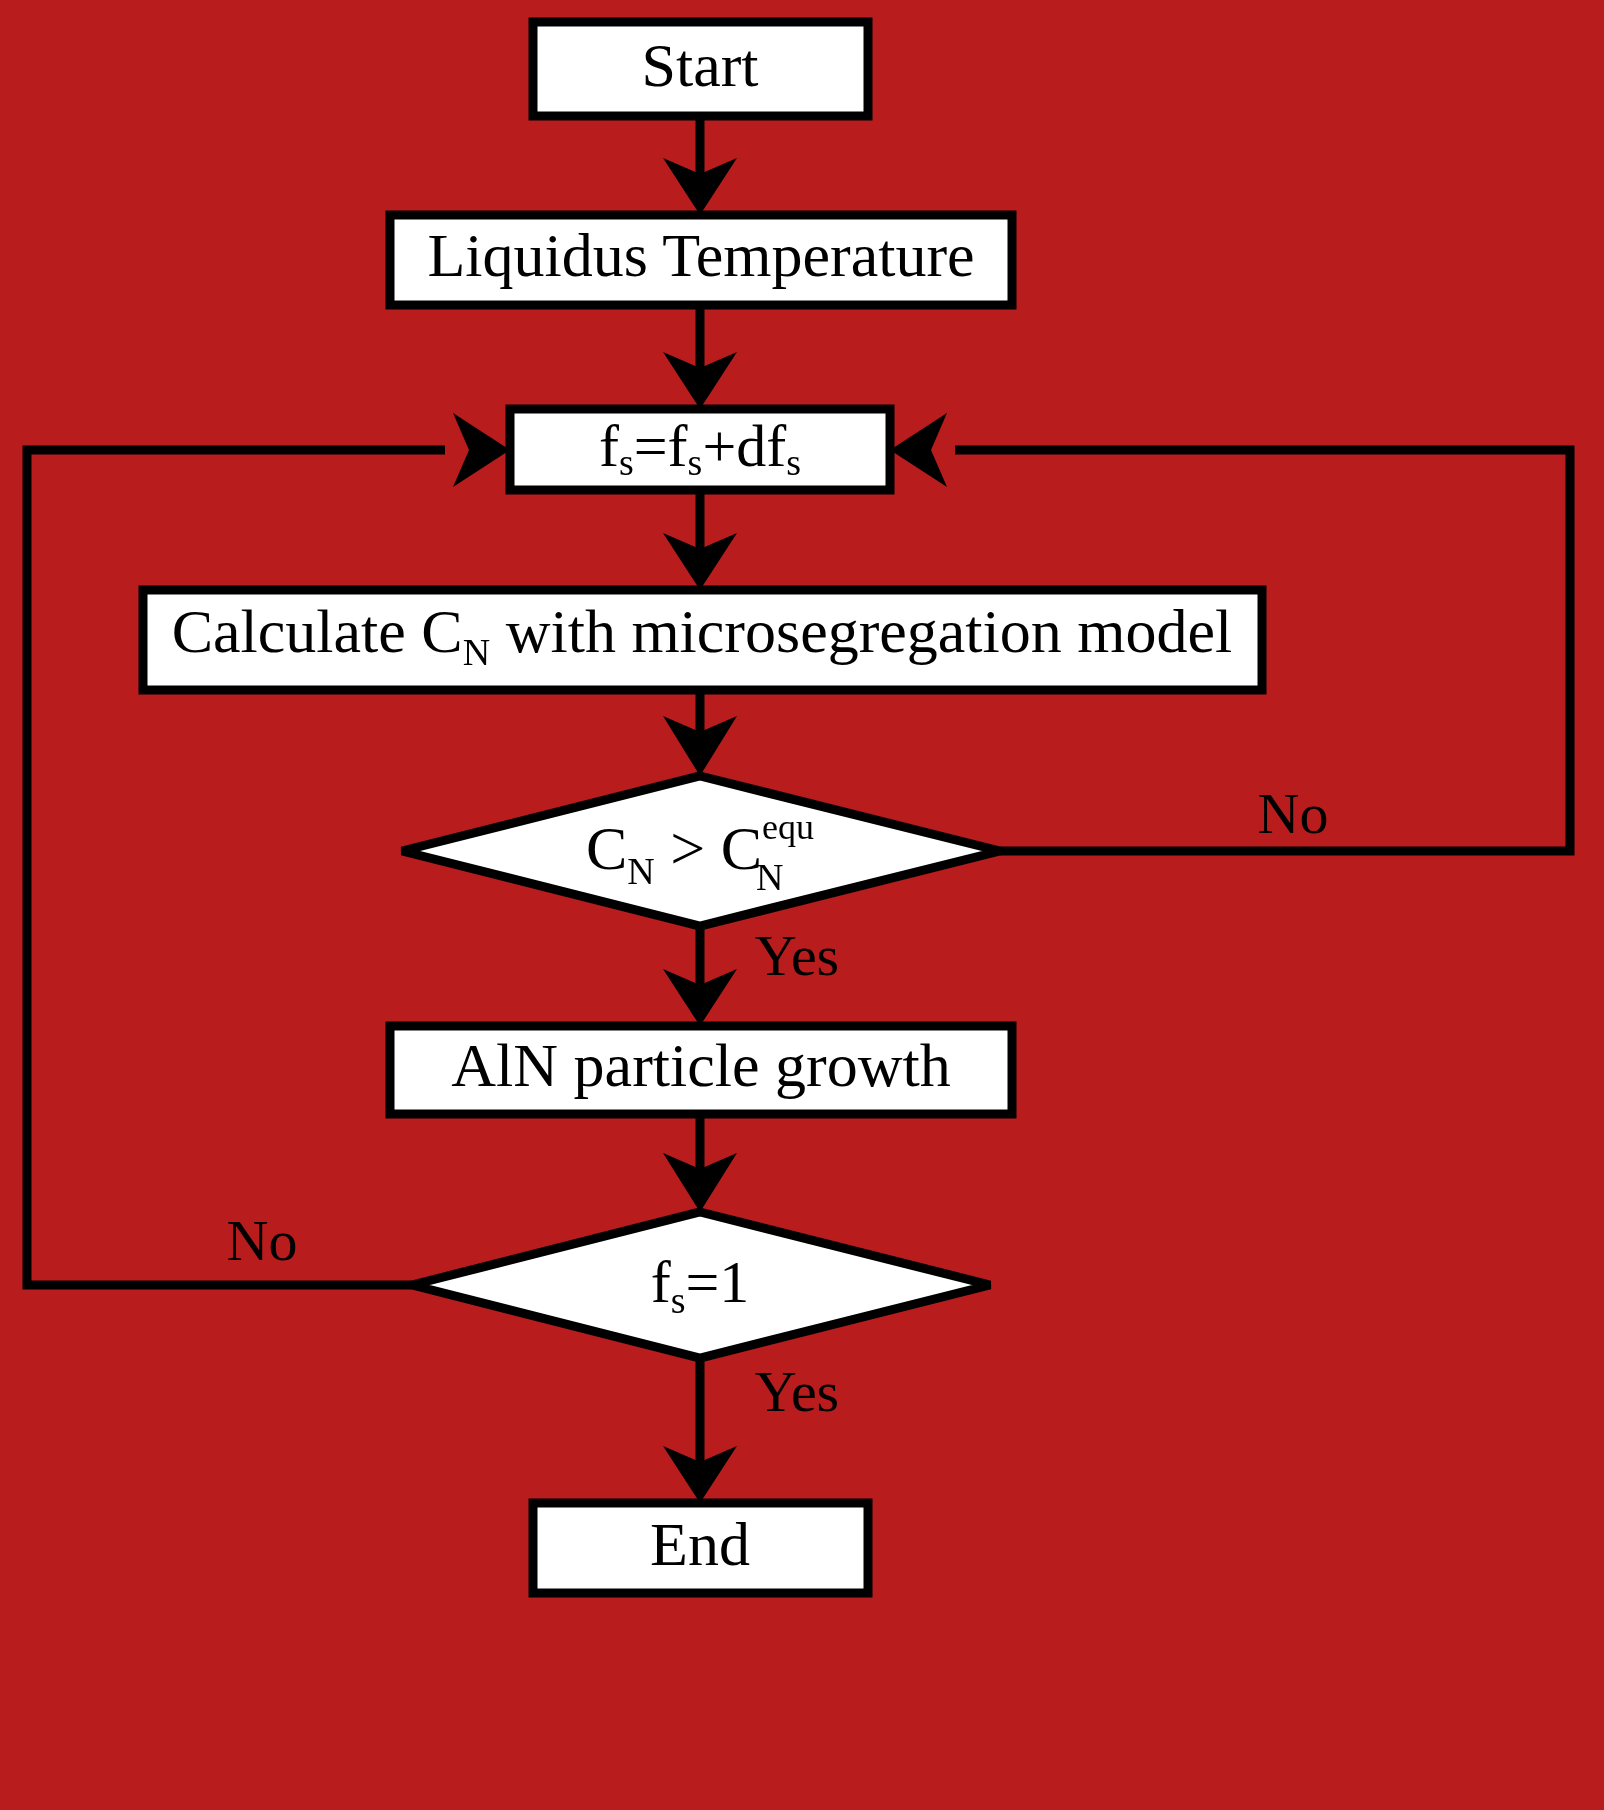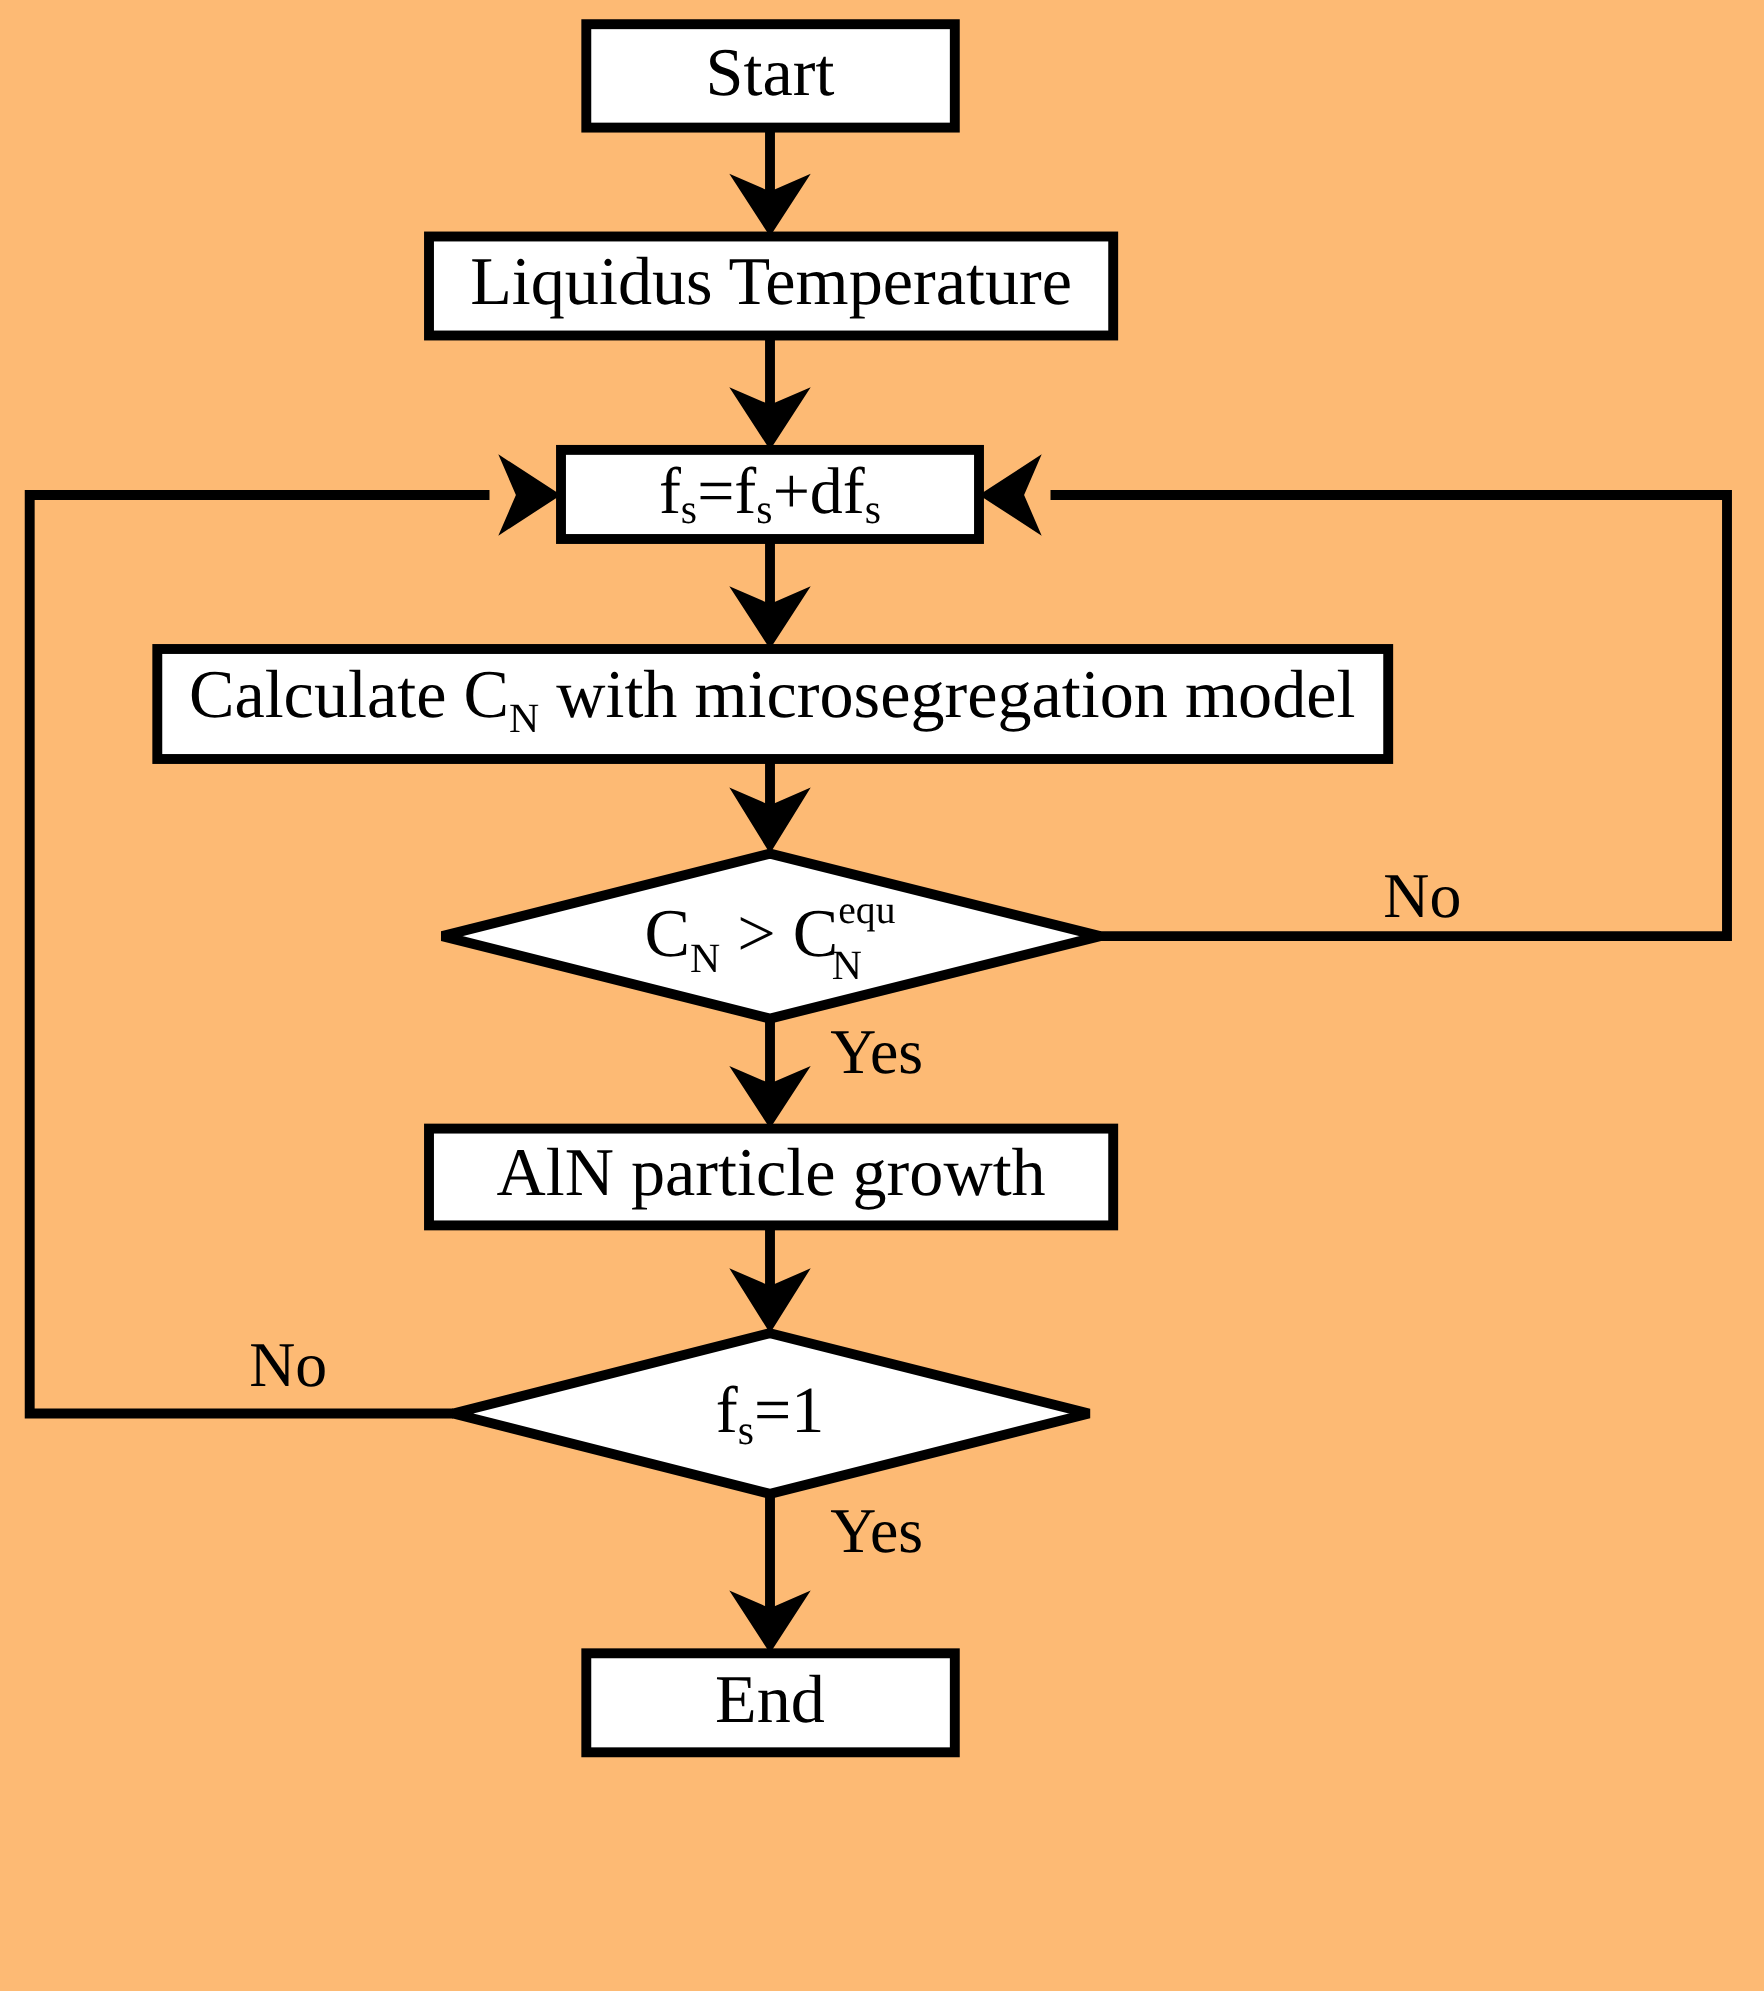--- a/index.html
+++ b/index.html
@@ -10,21 +10,21 @@
   body {
     width: 1604px;
     height: 1810px;
     font-family: "Liberation Serif", "DejaVu Serif", serif;
     overflow: hidden;
   }
   #flowchart-root {
     position: relative;
     width: 1604px;
     height: 1810px;
-    background: #fdba74;
+    background: #b91c1c;
   }
   svg#flow-svg {
     position: absolute;
     left: 0;
     top: 0;
     width: 1604px;
     height: 1810px;
     display: block;
   }
   .node-shape {

